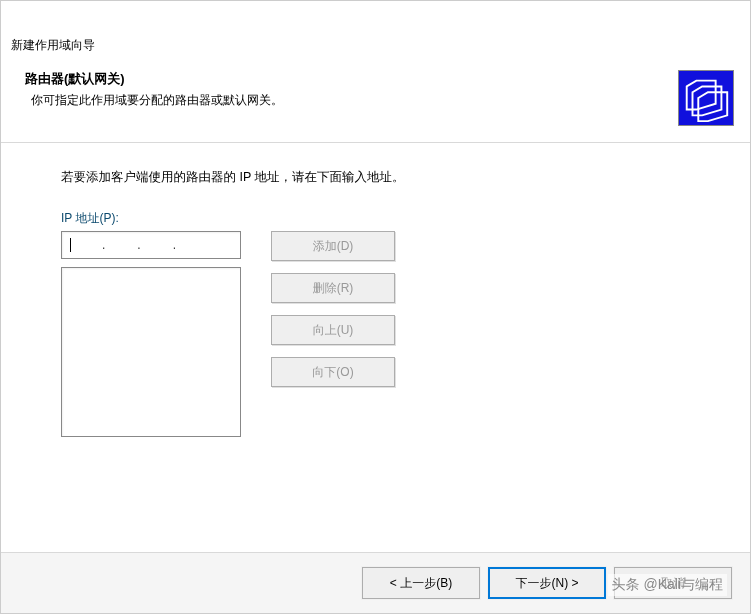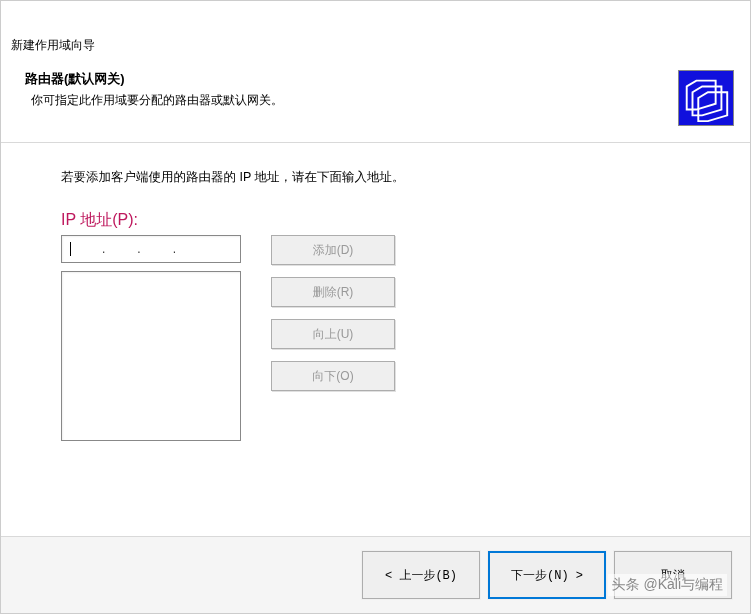--- a/index.html
+++ b/index.html
@@ -54,21 +54,21 @@
       border: 1px solid #888;
       flex-shrink: 0;
     }
     .header-icon svg { width: 100%; height: 100%; }
     .content {
       flex: 1;
       padding: 26px 60px 10px 60px;
       background: #fff;
     }
     .instruction { font-size: 12.5px; margin-bottom: 24px; color: #000; }
-    .ip-label { font-size: 16px; margin-bottom: 4px; color: #be185d; }
+    .ip-label { font-size: 12px; margin-bottom: 4px; color: #0c4a6e; }
     .input-row { display: flex; gap: 30px; align-items: flex-start; }
     .left-col { display: flex; flex-direction: column; }
     .ip-input-wrap {
       border: 1px solid #888;
       background: #fff;
       width: 180px;
       height: 28px;
       display: flex;
       align-items: center;
       padding: 0 6px;
@@ -112,26 +112,26 @@
     .footer {
       border-top: 1px solid #d9d9d9;
       padding: 14px 18px;
       display: flex;
       justify-content: flex-end;
       gap: 8px;
       background: #f5f5f5;
     }
     .nav-btn {
       min-width: 118px;
-      height: 48px;
+      height: 32px;
       background: #efefef;
       border: 1px solid #adadad;
       color: #000;
       font-size: 12px;
-      font-family: Liberation Mono, monospace;
+      font-family: Liberation Sans, sans-serif;
       cursor: pointer;
       box-shadow: 0 0 0 1px rgba(0,0,0,0.02);
     }
     .nav-btn.primary { border: 2px solid #0078d7; }
     .watermark {
       position: absolute;
       right: 24px;
       bottom: 18px;
       font-size: 14px;
       color: #888;

